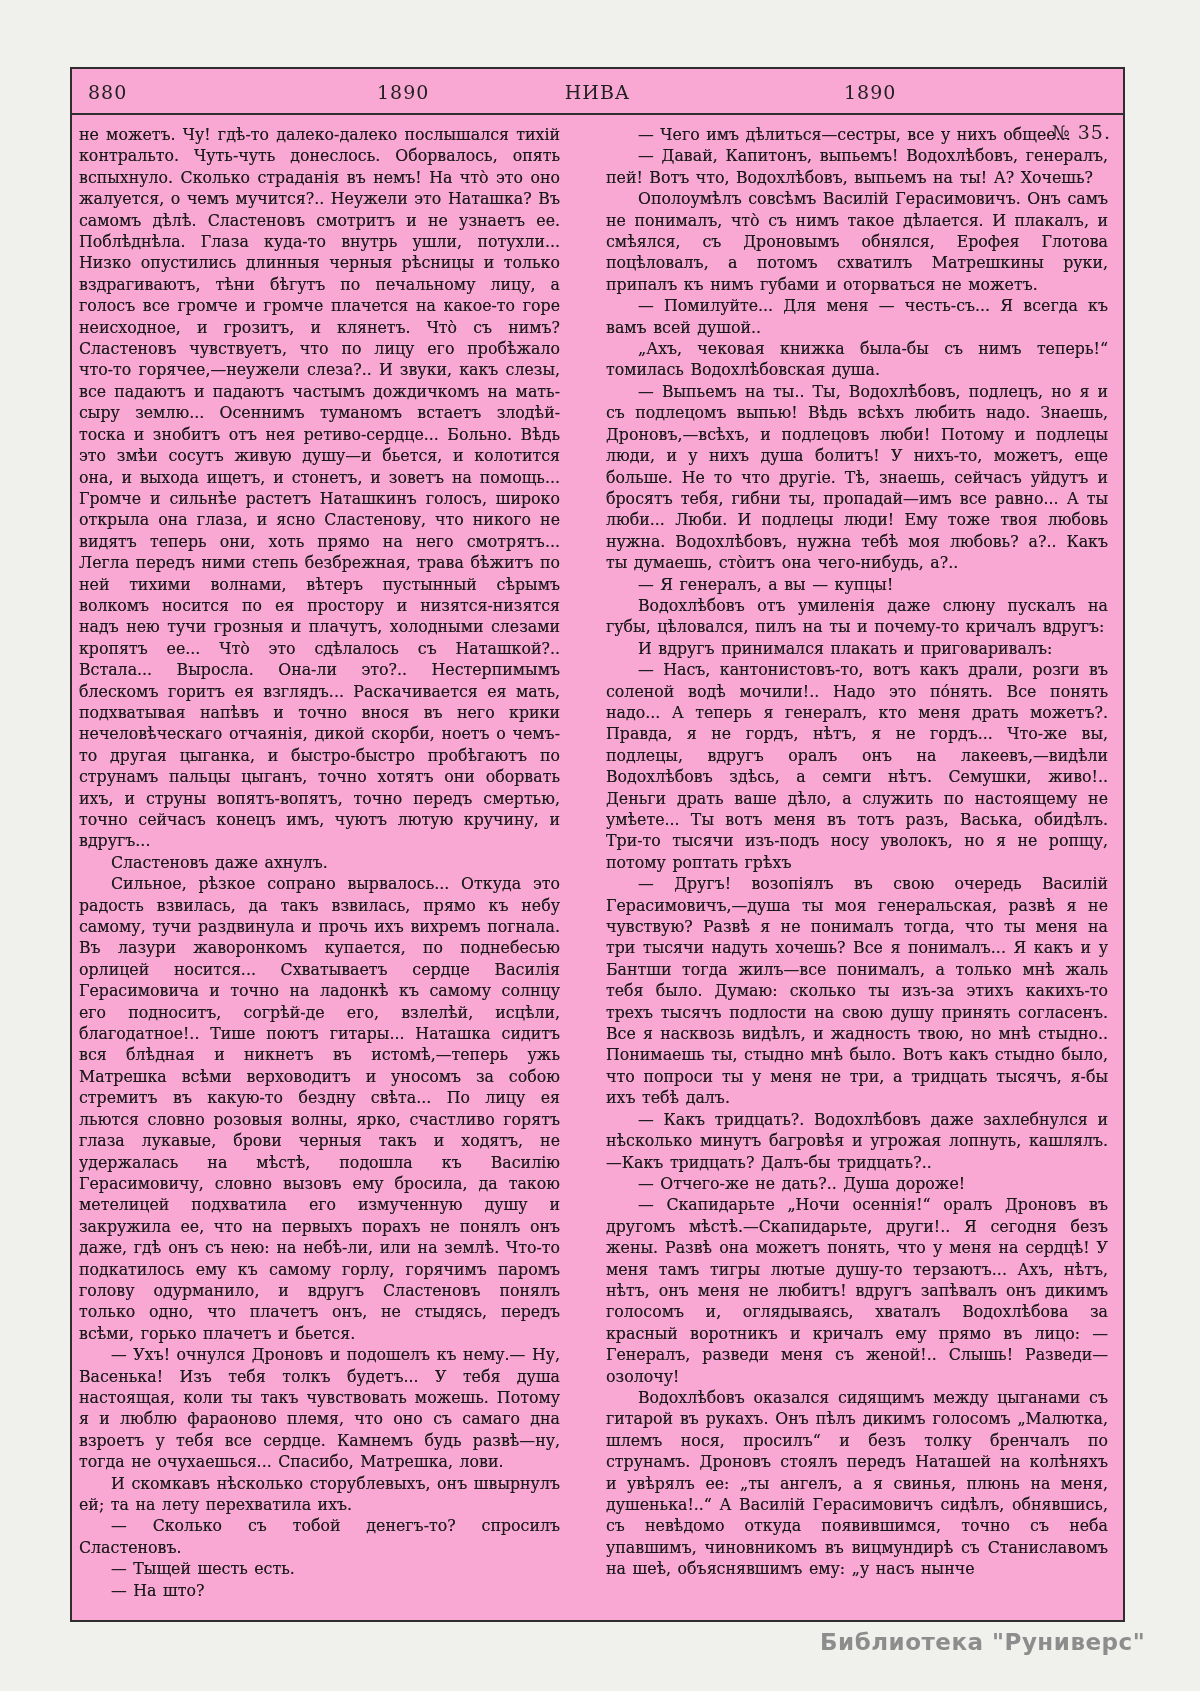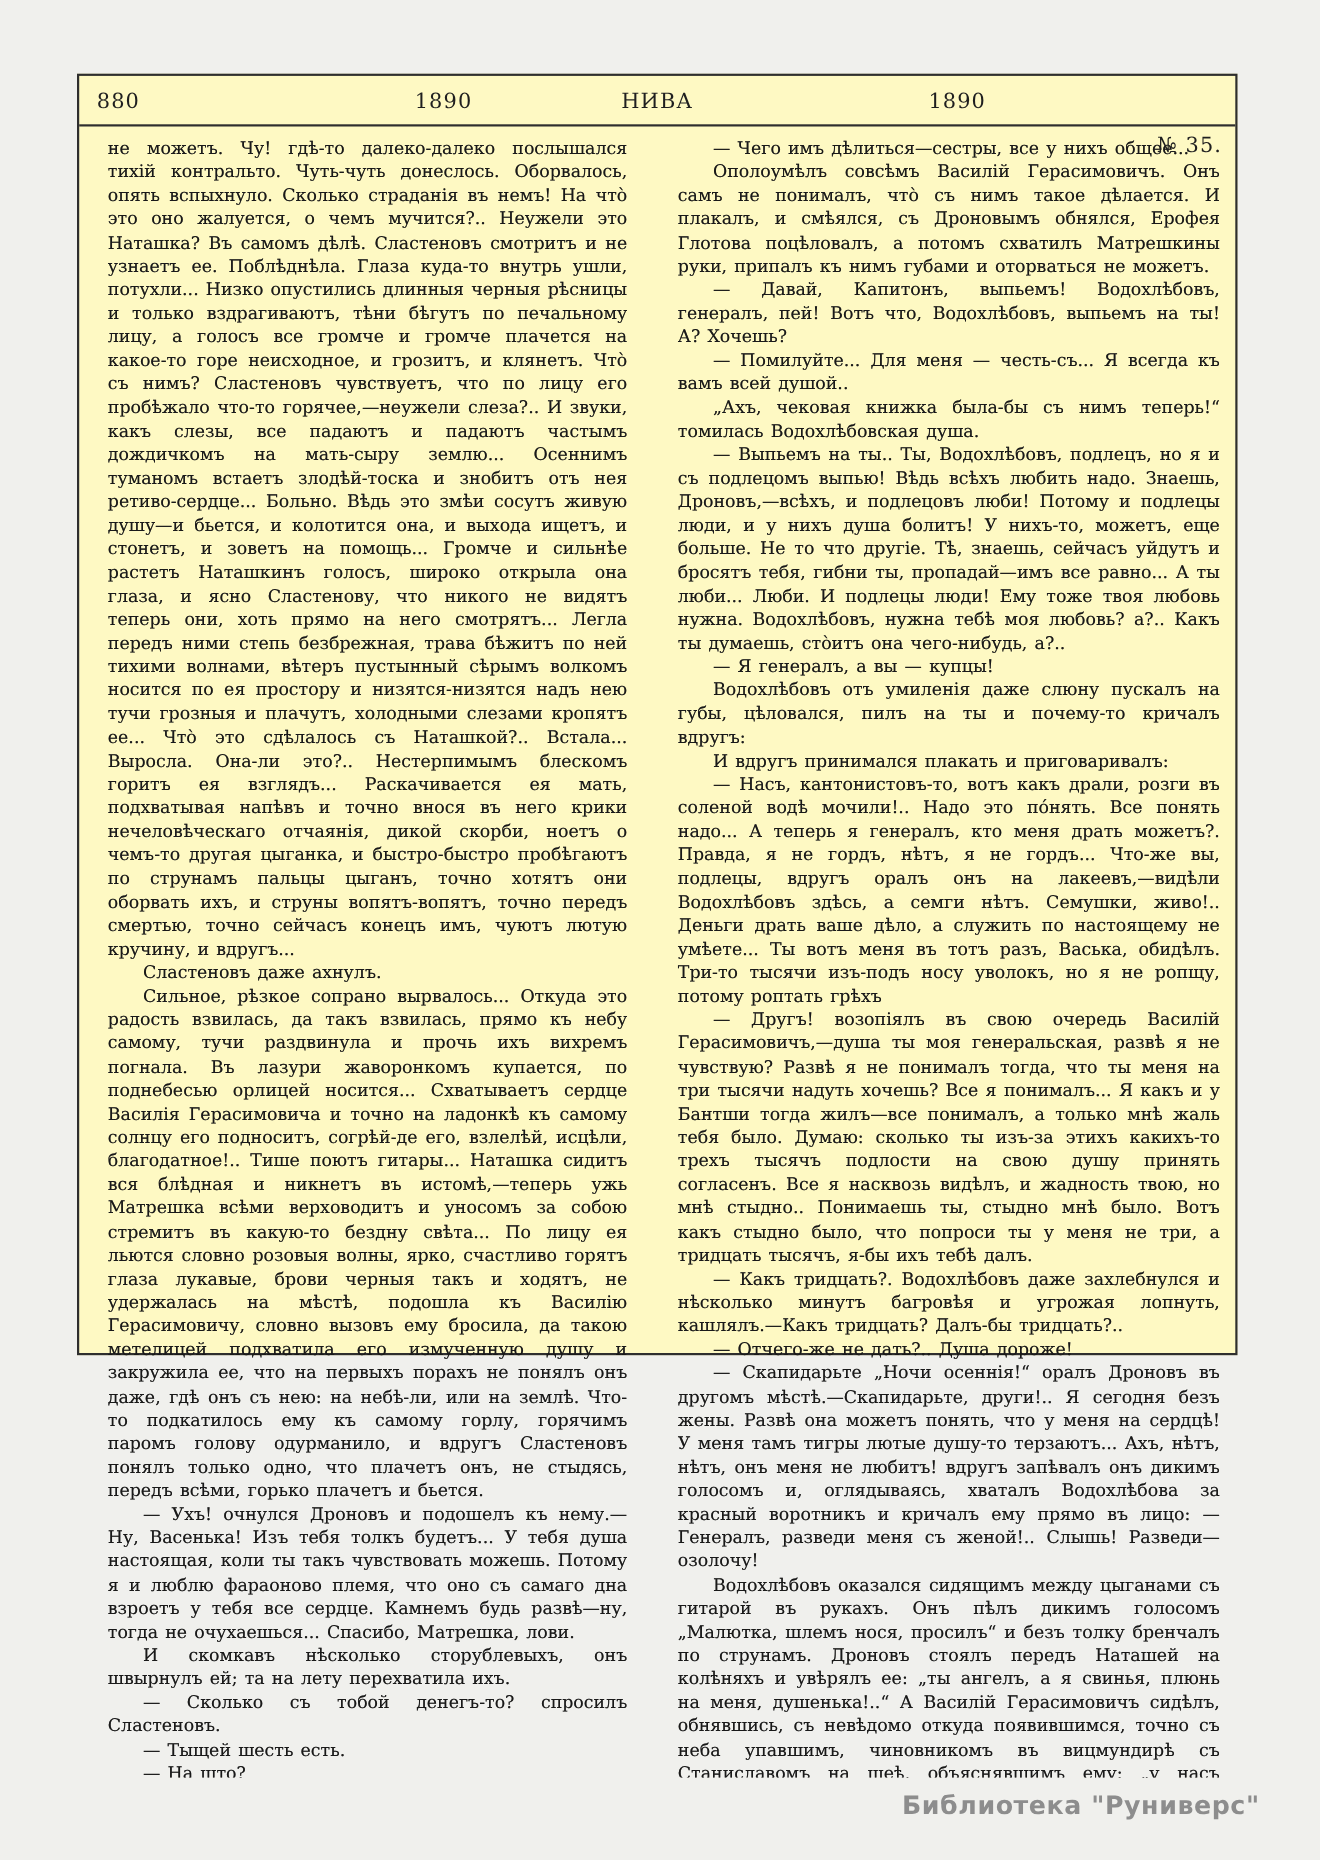--- a/index.html
+++ b/index.html
@@ -16,24 +16,24 @@
     width: 1200px;
     height: 1691px;
     background: #f0f0ed;
     color: #1a1a1a;
   }
   .frame {
     position: absolute;
     left: 70px;
     top: 67px;
     width: 1055px;
-    height: 1165px;
+    height: 1555px;
     border: 2px solid #2e2e2e;
     box-sizing: border-box;
-    background: #fef9c3;
+    background: #f9a8d4;
   }
   .header {
     position: relative;
     height: 46px;
     border-bottom: 2px solid #2e2e2e;
     box-sizing: border-box;
   }
   .header span {
     position: absolute;
     top: 12px;
@@ -42,21 +42,21 @@
     color: #1f1f1f;
     white-space: nowrap;
   }
   .h-page   { left: 16px; }
   .h-year-left  { left: 305px; }
   .h-title  { left: 50%; transform: translateX(-50%); letter-spacing: 9px; font-size: 20px; }
   .h-year-right { left: 772px; }
   .h-issue  { right: 12px; letter-spacing: 1.5px; margin-top: 40px; }
   .columns {
     display: flex;
-    padding: 9px 14px 0 26px;
+    padding: 9px 14px 0 7px;
     gap: 18px;
     height: 1492px;
     overflow: hidden;
     box-sizing: content-box;
   }
   .col {
     overflow: hidden;
     height: 100%;
   }
   .col-left  { width: 481px; }
@@ -102,22 +102,22 @@
           <p class="para">Сластеновъ даже ахнулъ.</p>
           <p class="para">Сильное, рѣзкое сопрано вырвалось... Откуда это радость взвилась, да такъ взвилась, прямо къ небу самому, тучи раздвинула и прочь ихъ вихремъ погнала. Въ лазури жаворонкомъ купается, по поднебесью орлицей носится... Схватываетъ сердце Василія Герасимовича и точно на ладонкѣ къ самому солнцу его подноситъ, согрѣй-де его, взлелѣй, исцѣли, благодатное!.. Тише поютъ гитары... Наташка сидитъ вся блѣдная и никнетъ въ истомѣ,—теперь ужь Матрешка всѣми верховодитъ и уносомъ за собою стремитъ въ какую-то бездну свѣта... По лицу ея льются словно розовыя волны, ярко, счастливо горятъ глаза лукавые, брови черныя такъ и ходятъ, не удержалась на мѣстѣ, подошла къ Василію Герасимовичу, словно вызовъ ему бросила, да такою метелицей подхватила его измученную душу и закружила ее, что на первыхъ порахъ не понялъ онъ даже, гдѣ онъ съ нею: на небѣ-ли, или на землѣ. Что-то подкатилось ему къ самому горлу, горячимъ паромъ голову одурманило, и вдругъ Сластеновъ понялъ только одно, что плачетъ онъ, не стыдясь, передъ всѣми, горько плачетъ и бьется.</p>
           <p class="para">— Ухъ! очнулся Дроновъ и подошелъ къ нему.— Ну, Васенька! Изъ тебя толкъ будетъ... У тебя душа настоящая, коли ты такъ чувствовать можешь. Потому я и люблю фараоново племя, что оно съ самаго дна взроетъ у тебя все сердце. Камнемъ будь развѣ—ну, тогда не очухаешься... Спасибо, Матрешка, лови.</p>
           <p class="para">И скомкавъ нѣсколько сторублевыхъ, онъ швырнулъ ей; та на лету перехватила ихъ.</p>
           <p class="para">— Сколько съ тобой денегъ-то? спросилъ Сластеновъ.</p>
           <p class="para">— Тыщей шесть есть.</p>
           <p class="para">— На што?</p>
         </div>
       <div class="col col-right">
           <p class="para">— Чего имъ дѣлиться—сестры, все у нихъ общее...</p>
+          <p class="para">— Давай, Капитонъ, выпьемъ! Водохлѣбовъ, генералъ, пей! Вотъ что, Водохлѣбовъ, выпьемъ на ты! А? Хочешь?</p>
           <p class="para">Ополоумѣлъ совсѣмъ Василій Герасимовичъ. Онъ самъ не понималъ, что̀ съ нимъ такое дѣлается. И плакалъ, и смѣялся, съ Дроновымъ обнялся, Ерофея Глотова поцѣловалъ, а потомъ схватилъ Матрешкины руки, припалъ къ нимъ губами и оторваться не можетъ.</p>
-          <p class="para">— Давай, Капитонъ, выпьемъ! Водохлѣбовъ, генералъ, пей! Вотъ что, Водохлѣбовъ, выпьемъ на ты! А? Хочешь?</p>
           <p class="para">— Помилуйте... Для меня — честь-съ... Я всегда къ вамъ всей душой..</p>
           <p class="para">„Ахъ, чековая книжка была-бы съ нимъ теперь!“ томилась Водохлѣбовская душа.</p>
           <p class="para">— Выпьемъ на ты.. Ты, Водохлѣбовъ, подлецъ, но я и съ подлецомъ выпью! Вѣдь всѣхъ любить надо. Знаешь, Дроновъ,—всѣхъ, и подлецовъ люби! Потому и подлецы люди, и у нихъ душа болитъ! У нихъ-то, можетъ, еще больше. Не то что другіе. Тѣ, знаешь, сейчасъ уйдутъ и бросятъ тебя, гибни ты, пропадай—имъ все равно... А ты люби... Люби. И подлецы люди! Ему тоже твоя любовь нужна. Водохлѣбовъ, нужна тебѣ моя любовь? а?.. Какъ ты думаешь, сто̀итъ она чего-нибудь, а?..</p>
           <p class="para">— Я генералъ, а вы — купцы!</p>
           <p class="para">Водохлѣбовъ отъ умиленія даже слюну пускалъ на губы, цѣловался, пилъ на ты и почему-то кричалъ вдругъ:</p>
           <p class="para">И вдругъ принимался плакать и приговаривалъ:</p>
           <p class="para">— Насъ, кантонистовъ-то, вотъ какъ драли, розги въ соленой водѣ мочили!.. Надо это по́нять. Все понять надо... А теперь я генералъ, кто меня драть можетъ?. Правда, я не гордъ, нѣтъ, я не гордъ... Что-же вы, подлецы, вдругъ оралъ онъ на лакеевъ,—видѣли Водохлѣбовъ здѣсь, а семги нѣтъ. Семушки, живо!.. Деньги драть ваше дѣло, а служить по настоящему не умѣете... Ты вотъ меня въ тотъ разъ, Васька, обидѣлъ. Три-то тысячи изъ-подъ носу уволокъ, но я не ропщу, потому роптать грѣхъ</p>
           <p class="para">— Другъ! возопіялъ въ свою очередь Василій Герасимовичъ,—душа ты моя генеральская, развѣ я не чувствую? Развѣ я не понималъ тогда, что ты меня на три тысячи надуть хочешь? Все я понималъ... Я какъ и у Бантши тогда жилъ—все понималъ, а только мнѣ жаль тебя было. Думаю: сколько ты изъ-за этихъ какихъ-то трехъ тысячъ подлости на свою душу принять согласенъ. Все я насквозь видѣлъ, и жадность твою, но мнѣ стыдно.. Понимаешь ты, стыдно мнѣ было. Вотъ какъ стыдно было, что попроси ты у меня не три, а тридцать тысячъ, я-бы ихъ тебѣ далъ.</p>
           <p class="para">— Какъ тридцать?. Водохлѣбовъ даже захлебнулся и нѣсколько минутъ багровѣя и угрожая лопнуть, кашлялъ.—Какъ тридцать? Далъ-бы тридцать?..</p>
           <p class="para">— Отчего-же не дать?.. Душа дороже!</p>

